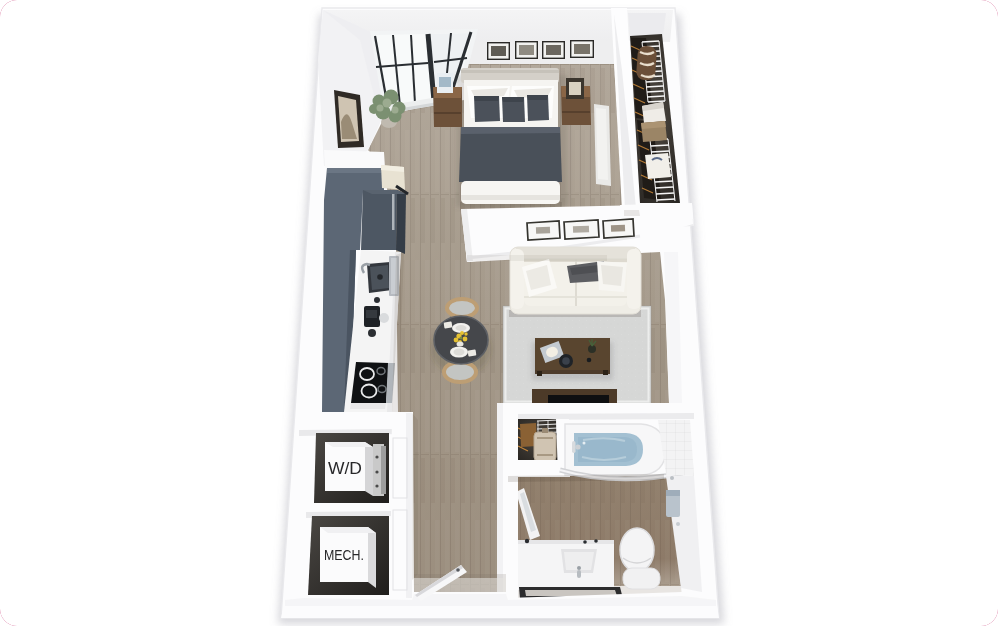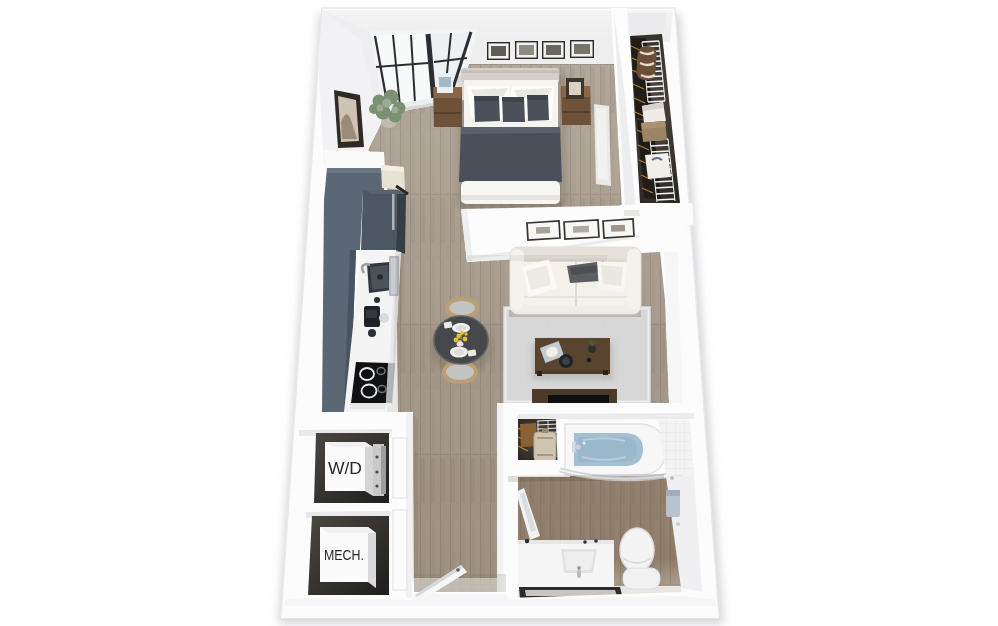--- a/index.html
+++ b/index.html
@@ -1,17 +1,17 @@
 <!DOCTYPE html>
 <html><head>
 <meta charset="utf-8">
 <style>
   html,body{margin:0;padding:0;background:#ffffff;}
   .wrap{width:998px;height:626px;position:relative;overflow:hidden;background:#be185d;
-        font-family:"Liberation Sans", sans-serif;}
+        font-family:"Liberation Sans", sans-serif;border-radius:17px;}
   svg{position:absolute;left:0;top:0;}
   text{font-family:"Liberation Sans", sans-serif;}
 </style>
 </head>
 <body>
 <div class="wrap">
 <svg width="998" height="626" viewBox="0 0 998 626">
 <defs>
   <linearGradient id="gBedFloor" x1="0" y1="0" x2="0" y2="1">
     <stop offset="0" stop-color="#bcb2a6"></stop>

